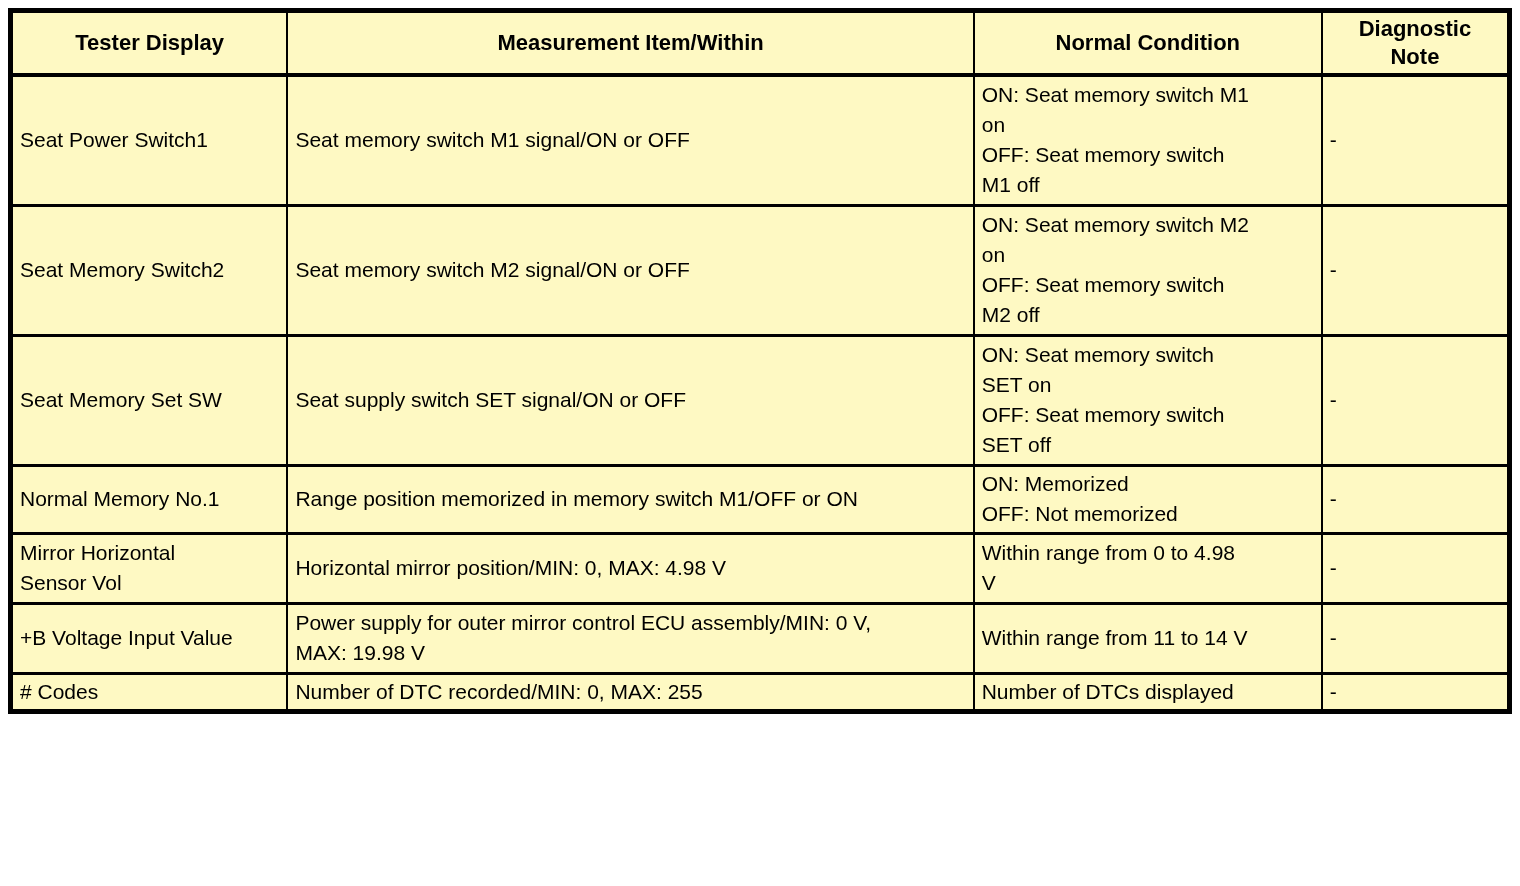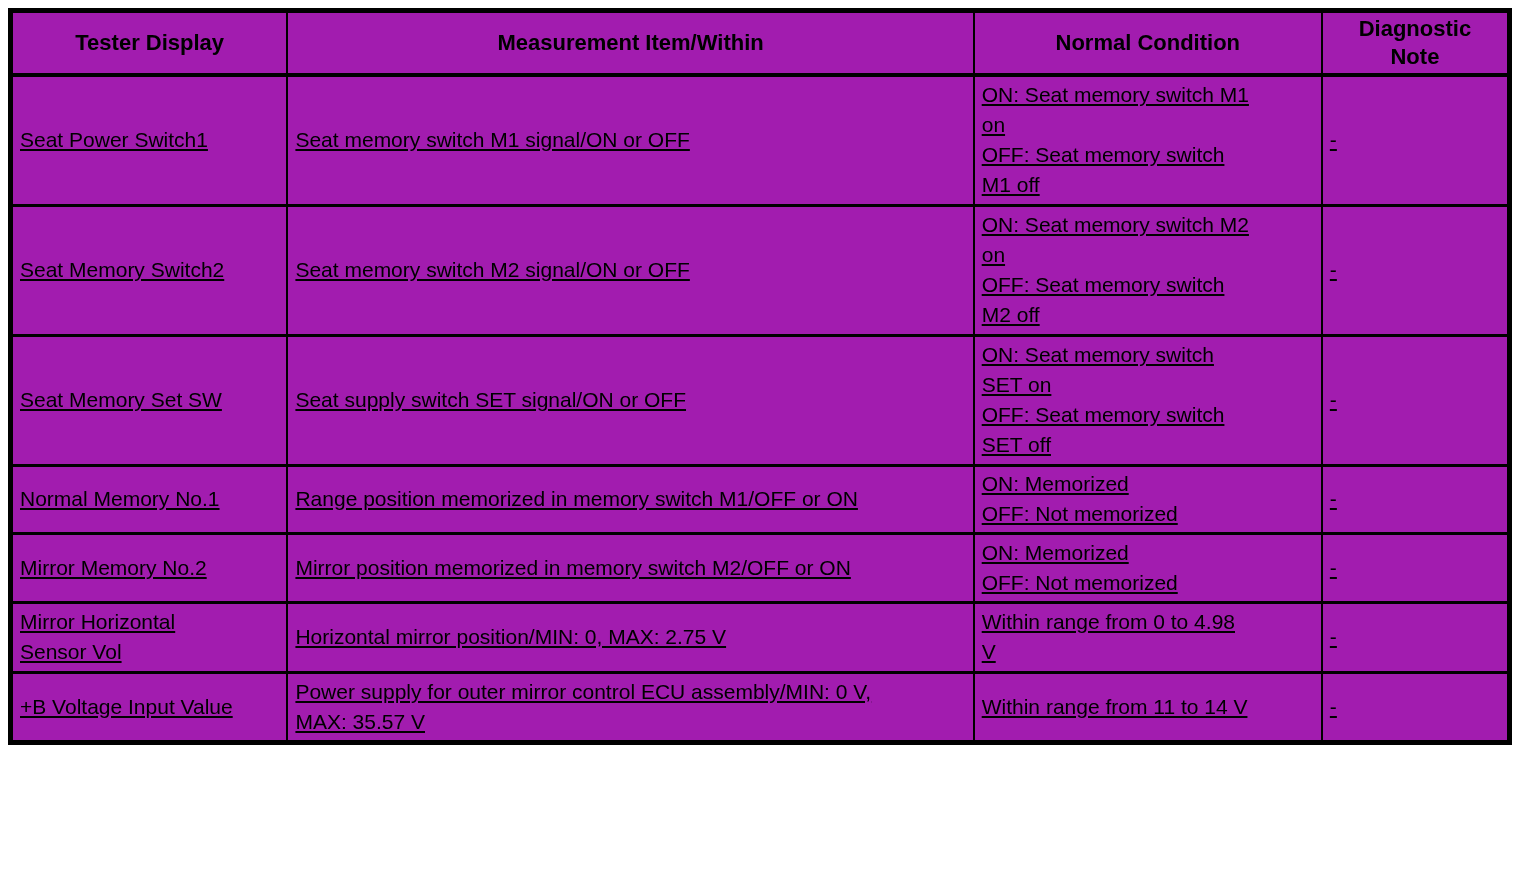--- a/index.html
+++ b/index.html
@@ -13,21 +13,21 @@
   }
   .page {
     padding: 8px 8px 0 8px;
     box-sizing: border-box;
   }
   table.data-list {
     width: 1504px;
     table-layout: fixed;
     border-collapse: collapse;
     border: 5px solid #000000;
-    background: #a21caf;
+    background: #fef9c3;
   }
   col.c1 { width: 276px; }
   col.c2 { width: 684px; }
   col.c3 { width: 347px; }
   col.c4 { width: 187px; }
 
   th, td {
     border: 2px solid #000000;
     vertical-align: middle;
     padding: 2px 6px 2px 7px;
@@ -43,21 +43,20 @@
     font-weight: bold;
     text-align: center;
     line-height: 28px;
     border-bottom: 4px solid #000000;
     padding: 2px 4px;
   }
   tbody td {
     border-top: 3px solid #000000;
     text-align: left;
     font-weight: normal;
-    text-decoration: underline;
   }
   tr.hh   { height: 63px; }
   tr.h133 { height: 130px; }
   tr.h71  { height: 68px; }
   tr.h72  { height: 69px; }
   tr.h73  { height: 70px; }
   tr.h38  { height: 35px; }
 </style>
 </head>
 <body>
@@ -107,37 +106,36 @@
 SET off</td>
         <td>-</td>
       </tr>
       <tr class="h71">
         <td>Normal Memory No.1</td>
         <td>Range position memorized in memory switch M1/OFF or ON</td>
         <td>ON: Memorized
 OFF: Not memorized</td>
         <td>-</td>
       </tr>
-      <tr class="h72">
-        <td>Mirror Memory No.2</td>
-        <td>Mirror position memorized in memory switch M2/OFF or ON</td>
-        <td>ON: Memorized
-OFF: Not memorized</td>
-        <td>-</td>
-      </tr>
       <tr class="h73">
         <td>Mirror Horizontal
 Sensor Vol</td>
-        <td>Horizontal mirror position/MIN: 0, MAX: 2.75 V</td>
+        <td>Horizontal mirror position/MIN: 0, MAX: 4.98 V</td>
         <td>Within range from 0 to 4.98
 V</td>
         <td>-</td>
       </tr>
       <tr class="h73">
         <td>+B Voltage Input Value</td>
         <td>Power supply for outer mirror control ECU assembly/MIN: 0 V,
-MAX: 35.57 V</td>
+MAX: 19.98 V</td>
         <td>Within range from 11 to 14 V</td>
+        <td>-</td>
+      </tr>
+      <tr class="h38">
+        <td># Codes</td>
+        <td>Number of DTC recorded/MIN: 0, MAX: 255</td>
+        <td>Number of DTCs displayed</td>
         <td>-</td>
       </tr>
     </tbody>
   </table>
 </div>
 
 </body></html>

